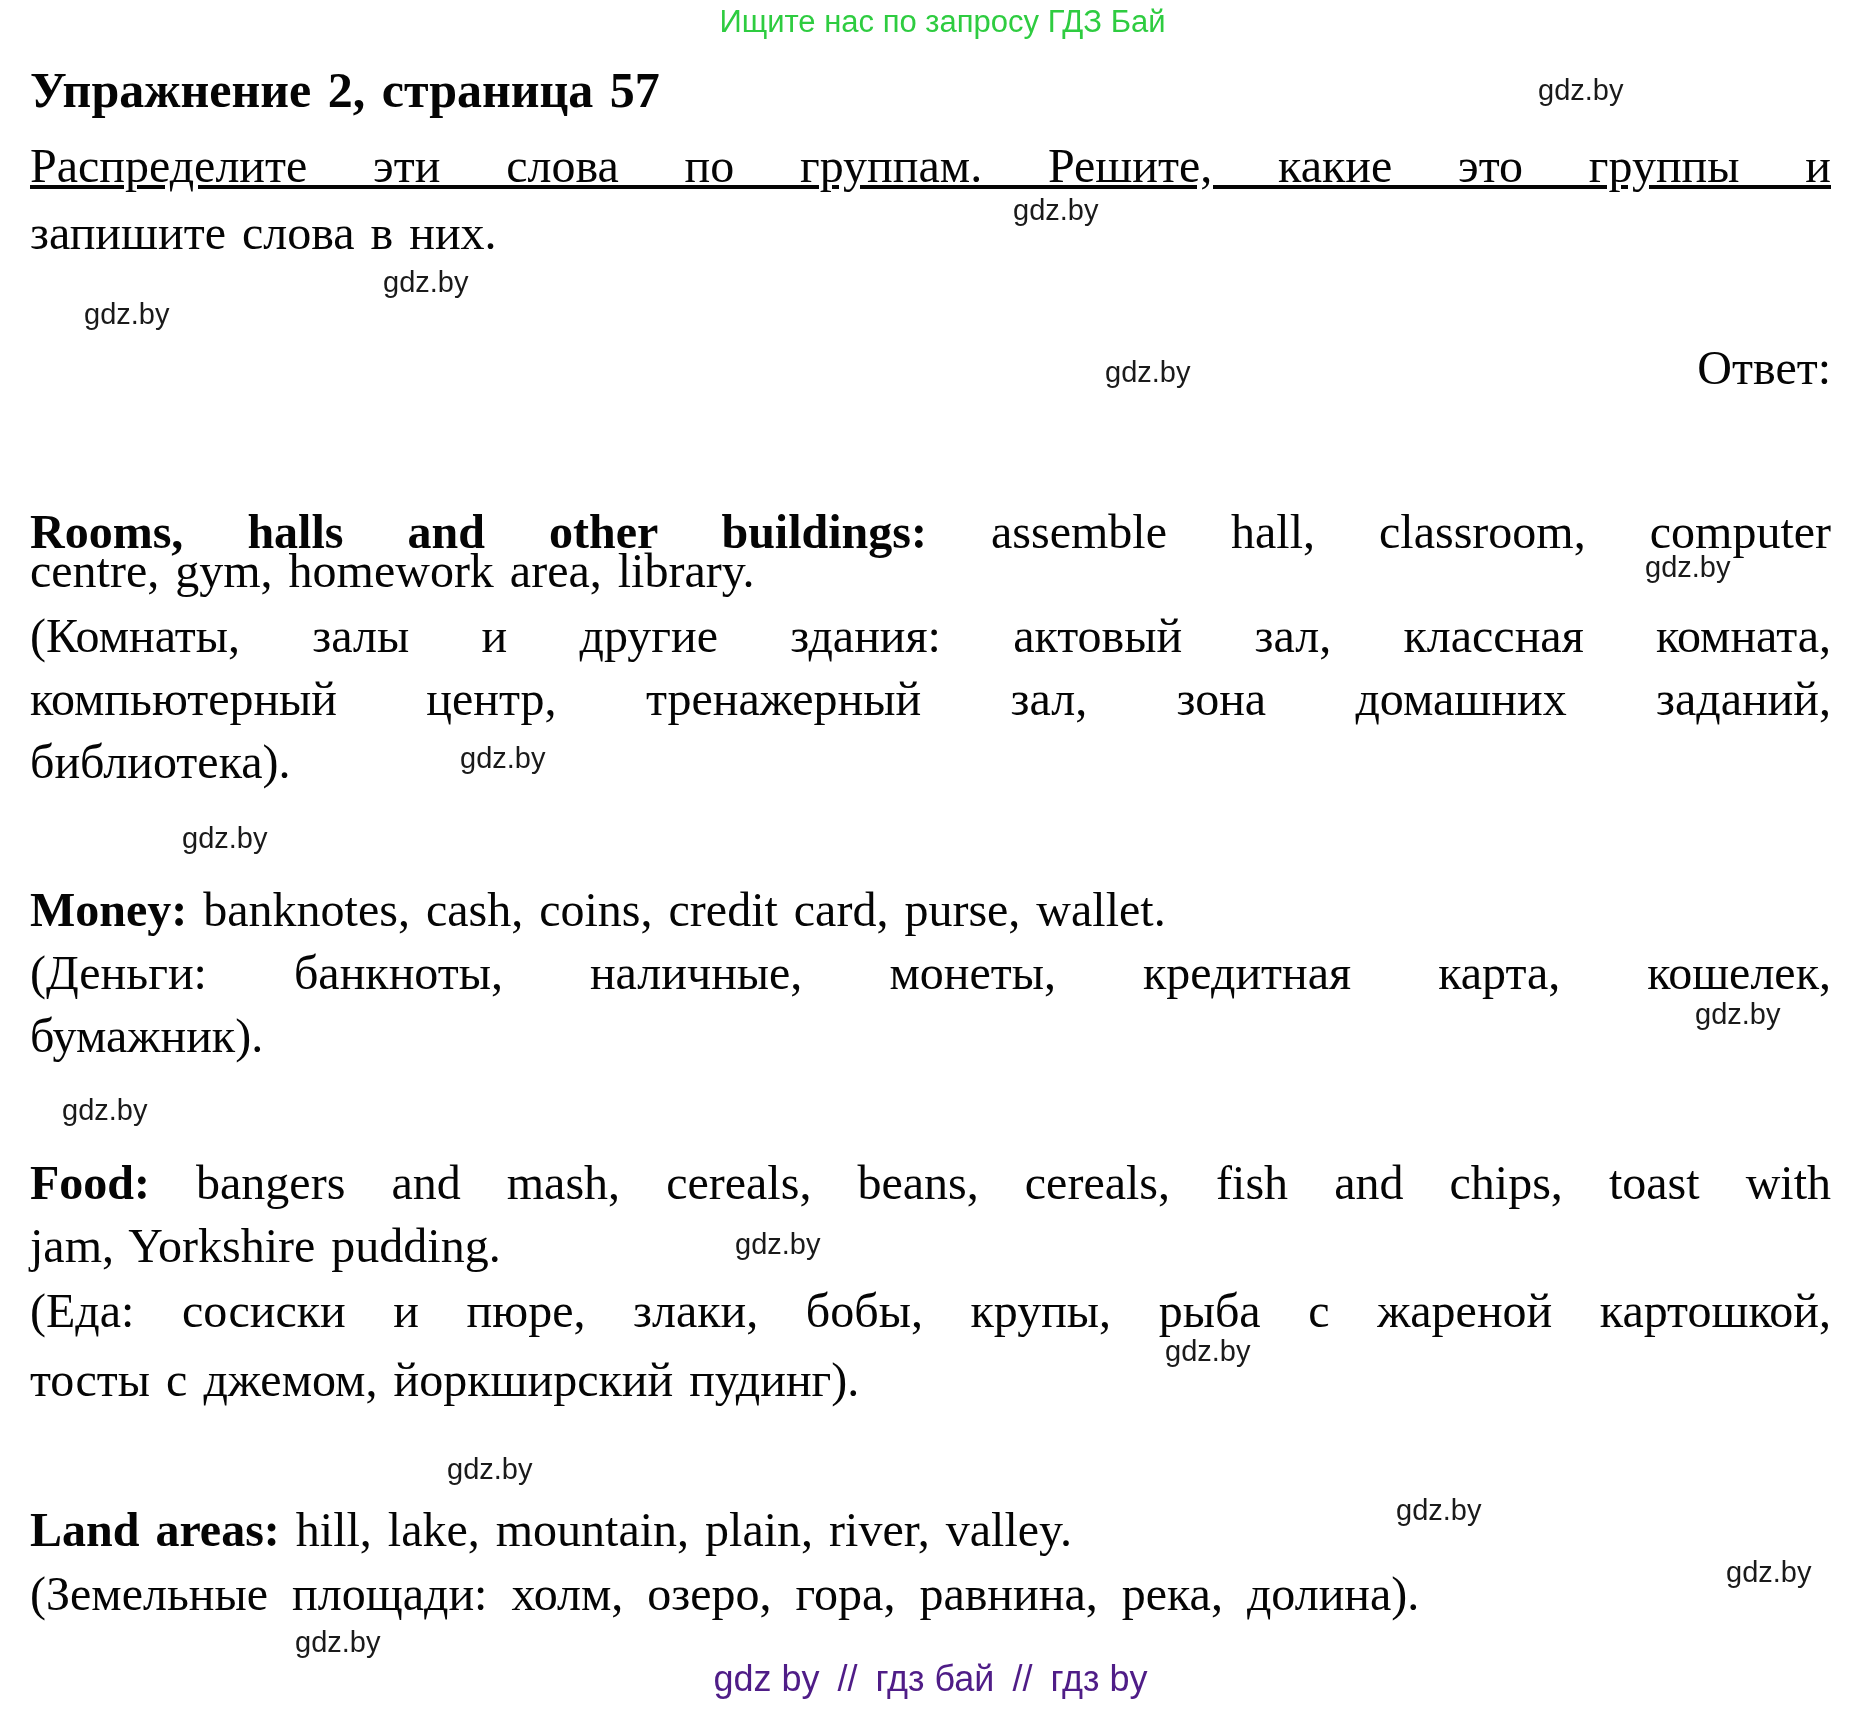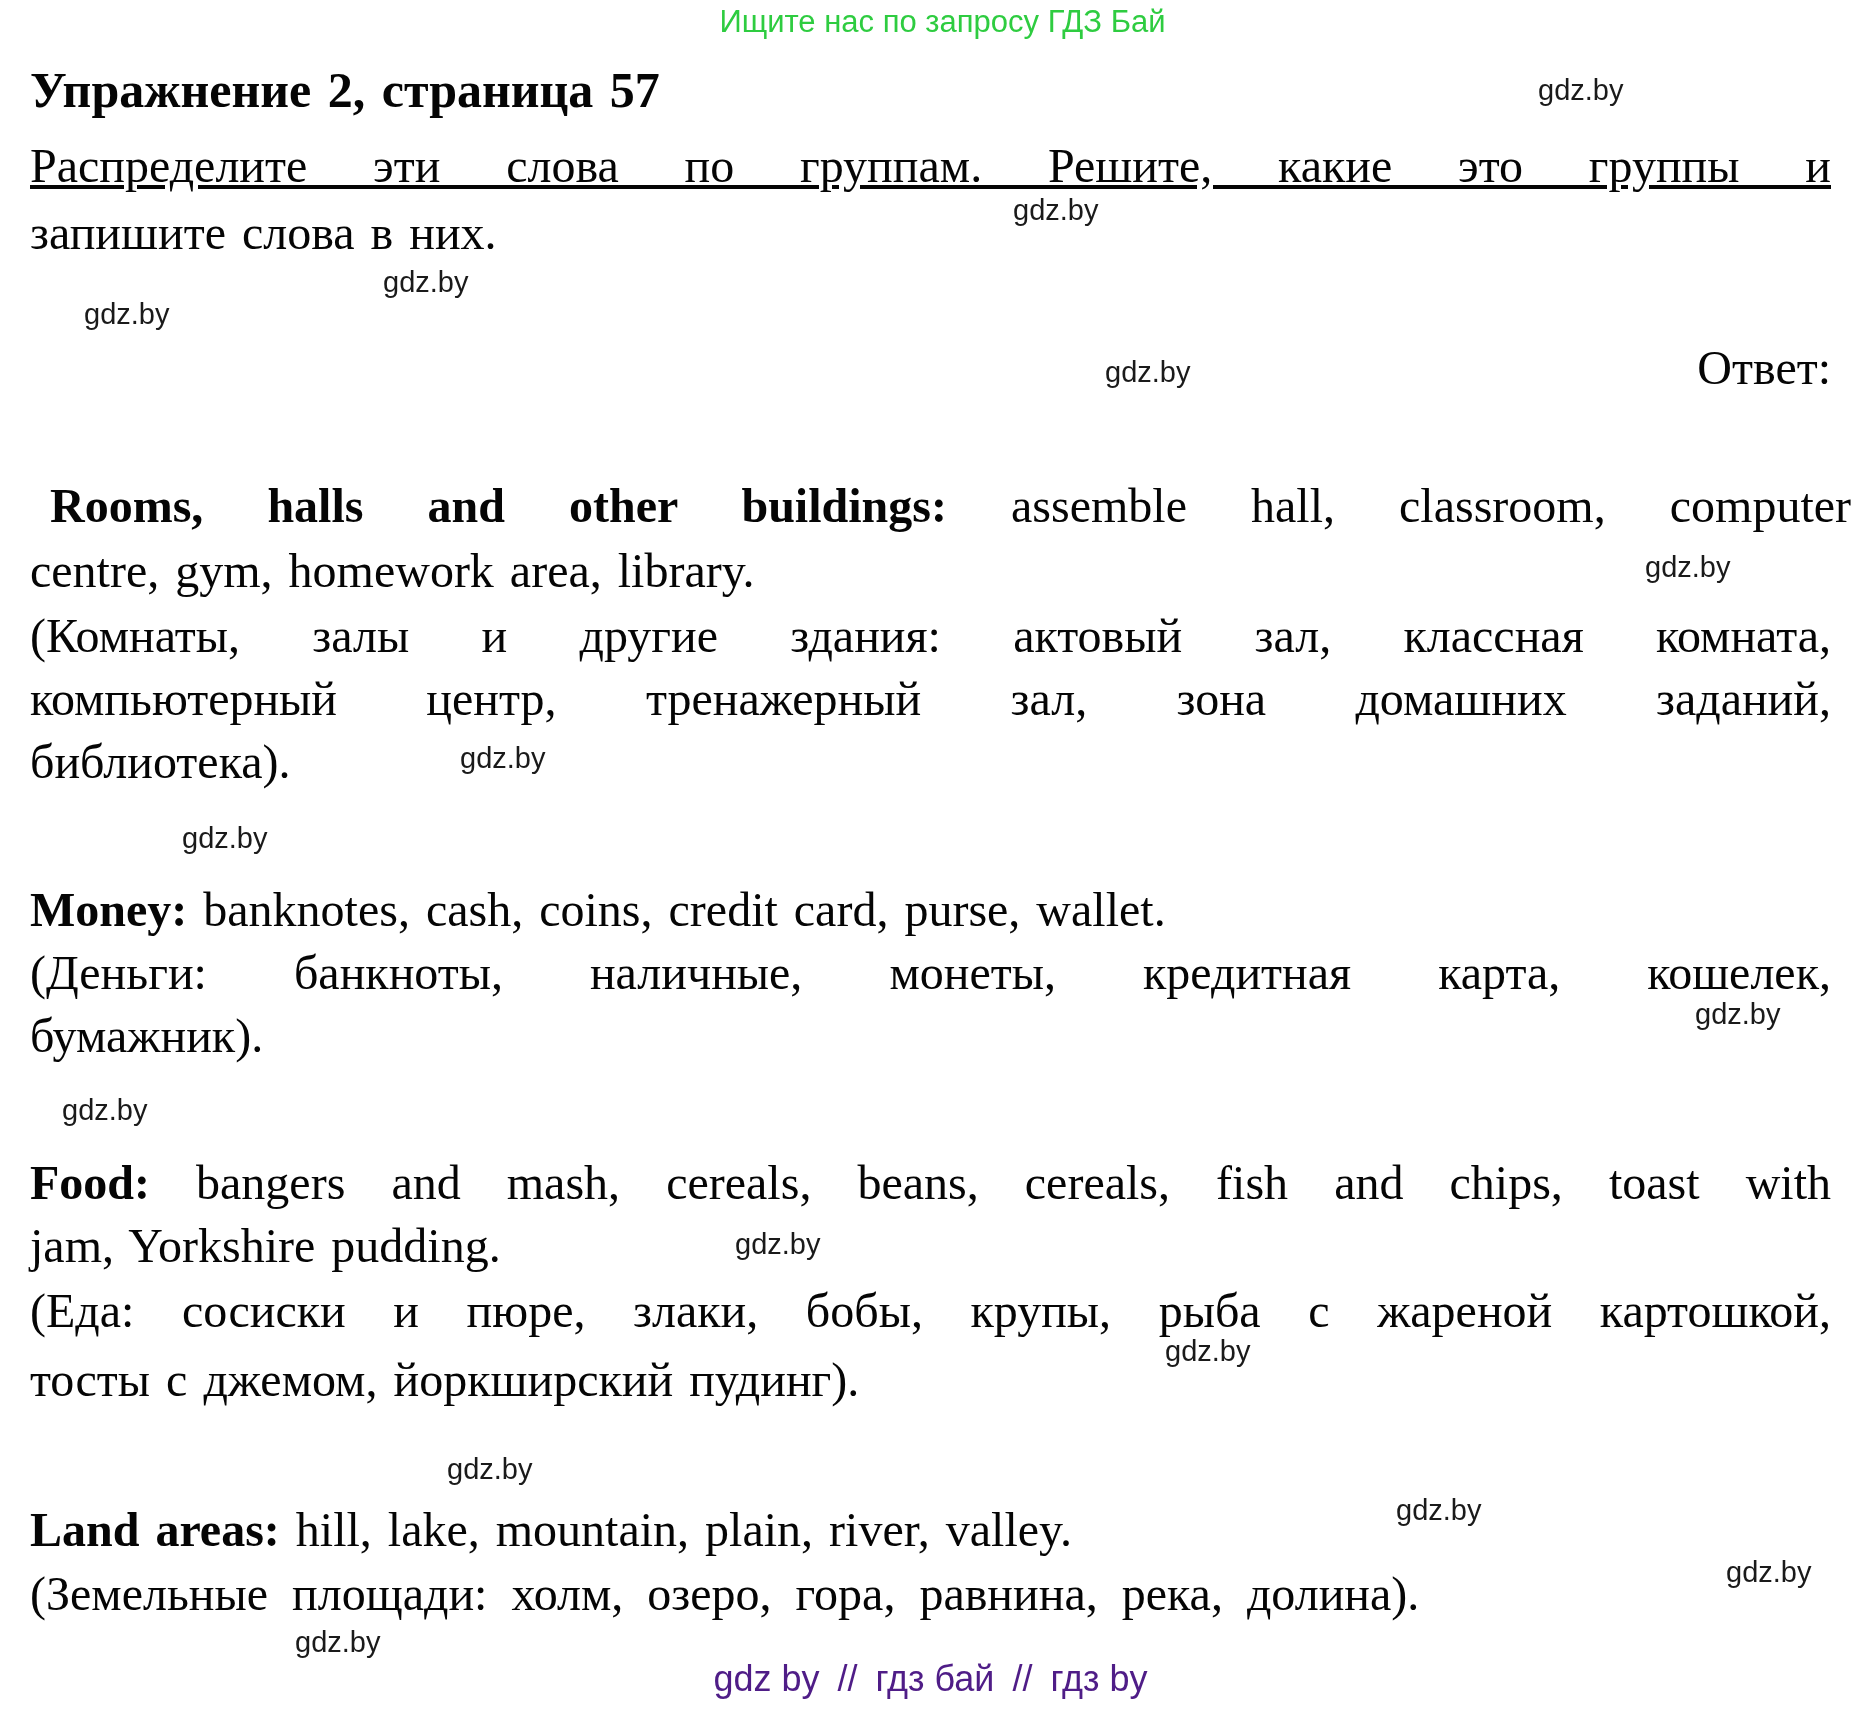--- a/index.html
+++ b/index.html
@@ -54,21 +54,21 @@
 
   <div class="line just" style="top:138px;text-decoration:underline;">Распределите эти слова по группам. Решите, какие это группы и</div>
   <span class="wm" style="left:1013px;top:196px;">gdz.by</span>
   <div class="line" style="top:205px;">запишите слова в них.</div>
   <span class="wm" style="left:383px;top:268px;">gdz.by</span>
   <span class="wm" style="left:84px;top:300px;">gdz.by</span>
 
   <div class="line" style="top:340px;text-align:right;">Ответ:</div>
   <span class="wm" style="left:1105px;top:358px;">gdz.by</span>
 
-  <div class="line just" style="top:478px;margin-left:20px;"><b>Rooms, halls and other buildings:</b><span> assemble hall, classroom, computer</span></div>
+  <div class="line just" style="top:504px;"><b>Rooms, halls and other buildings:</b><span> assemble hall, classroom, computer</span></div>
   <div class="line" style="top:543px;">centre, gym, homework area, library.</div>
   <span class="wm" style="left:1645px;top:553px;">gdz.by</span>
   <div class="line just" style="top:671px;">компьютерный центр, тренажерный зал, зона домашних заданий,</div>
   <div class="line just" style="top:608px;">(Комнаты, залы и другие здания: актовый зал, классная комната,</div>
   <div class="line" style="top:734px;">библиотека).</div>
   <span class="wm" style="left:460px;top:744px;">gdz.by</span>
   <span class="wm" style="left:182px;top:824px;">gdz.by</span>
 
   <div class="line" style="top:882px;"><b>Money:</b><span> banknotes, cash, coins, credit card, purse, wallet.</span></div>
   <div class="line just" style="top:945px;">(Деньги: банкноты, наличные, монеты, кредитная карта, кошелек,</div>

